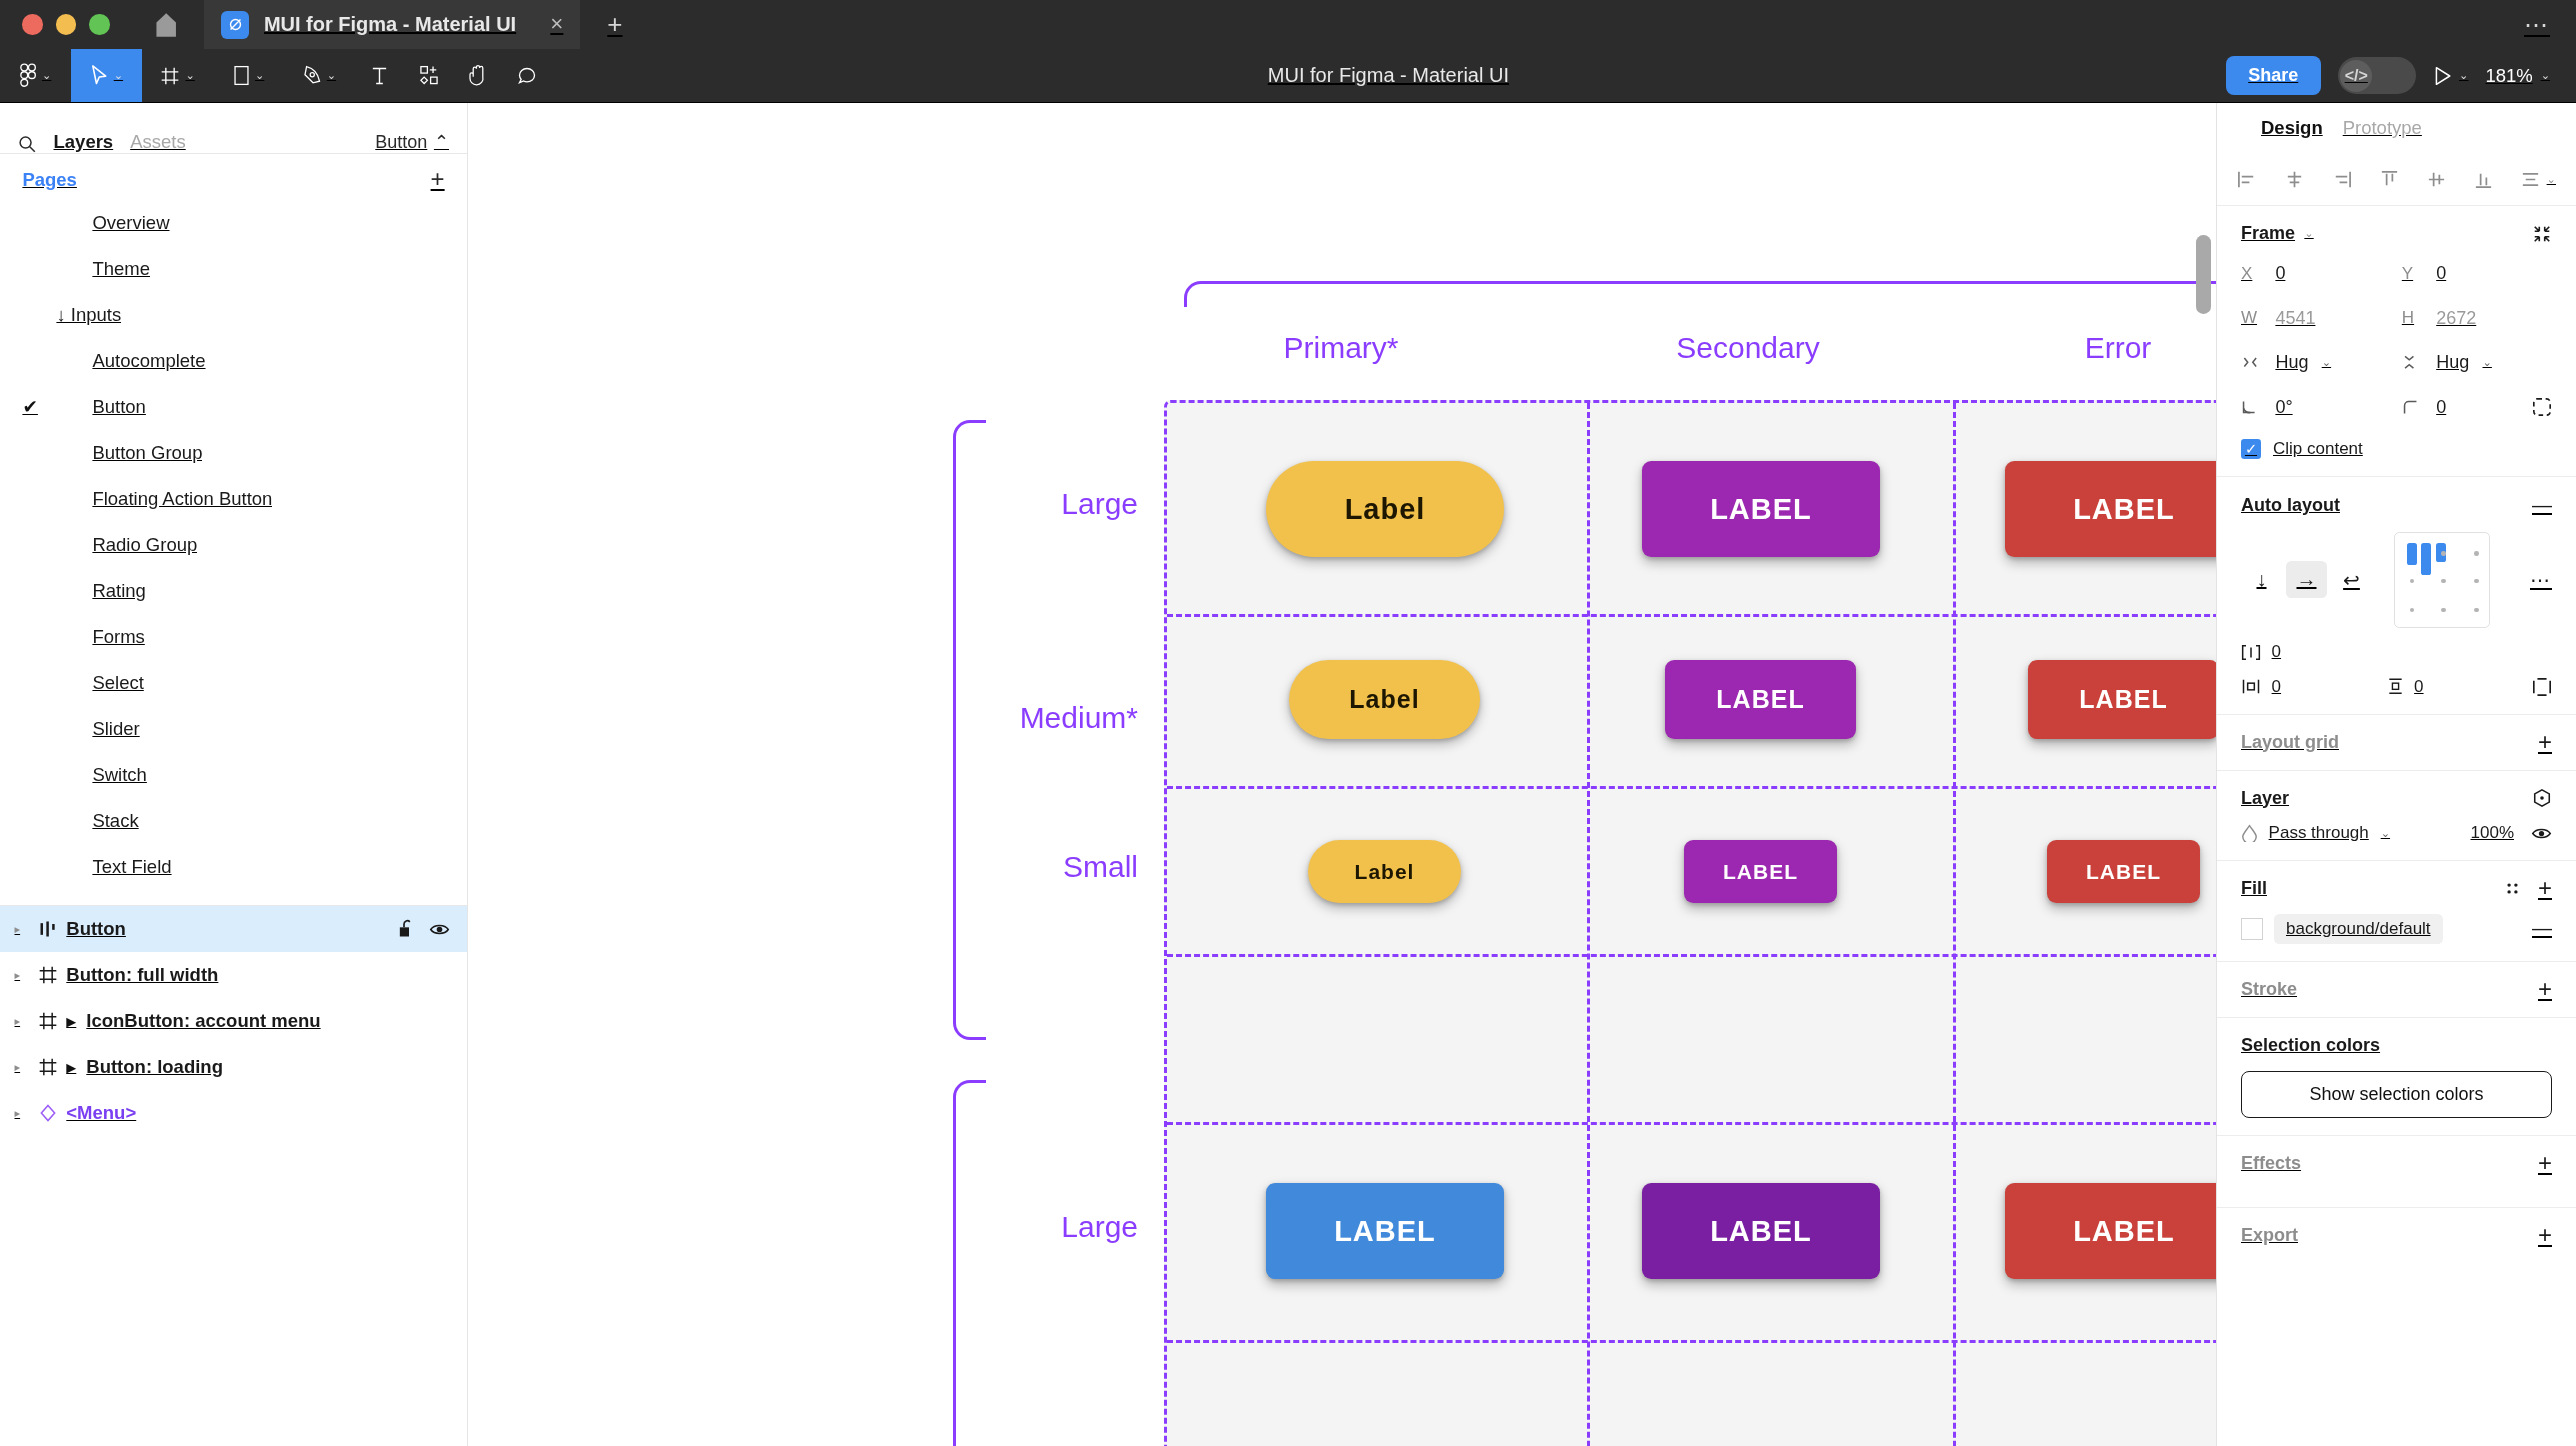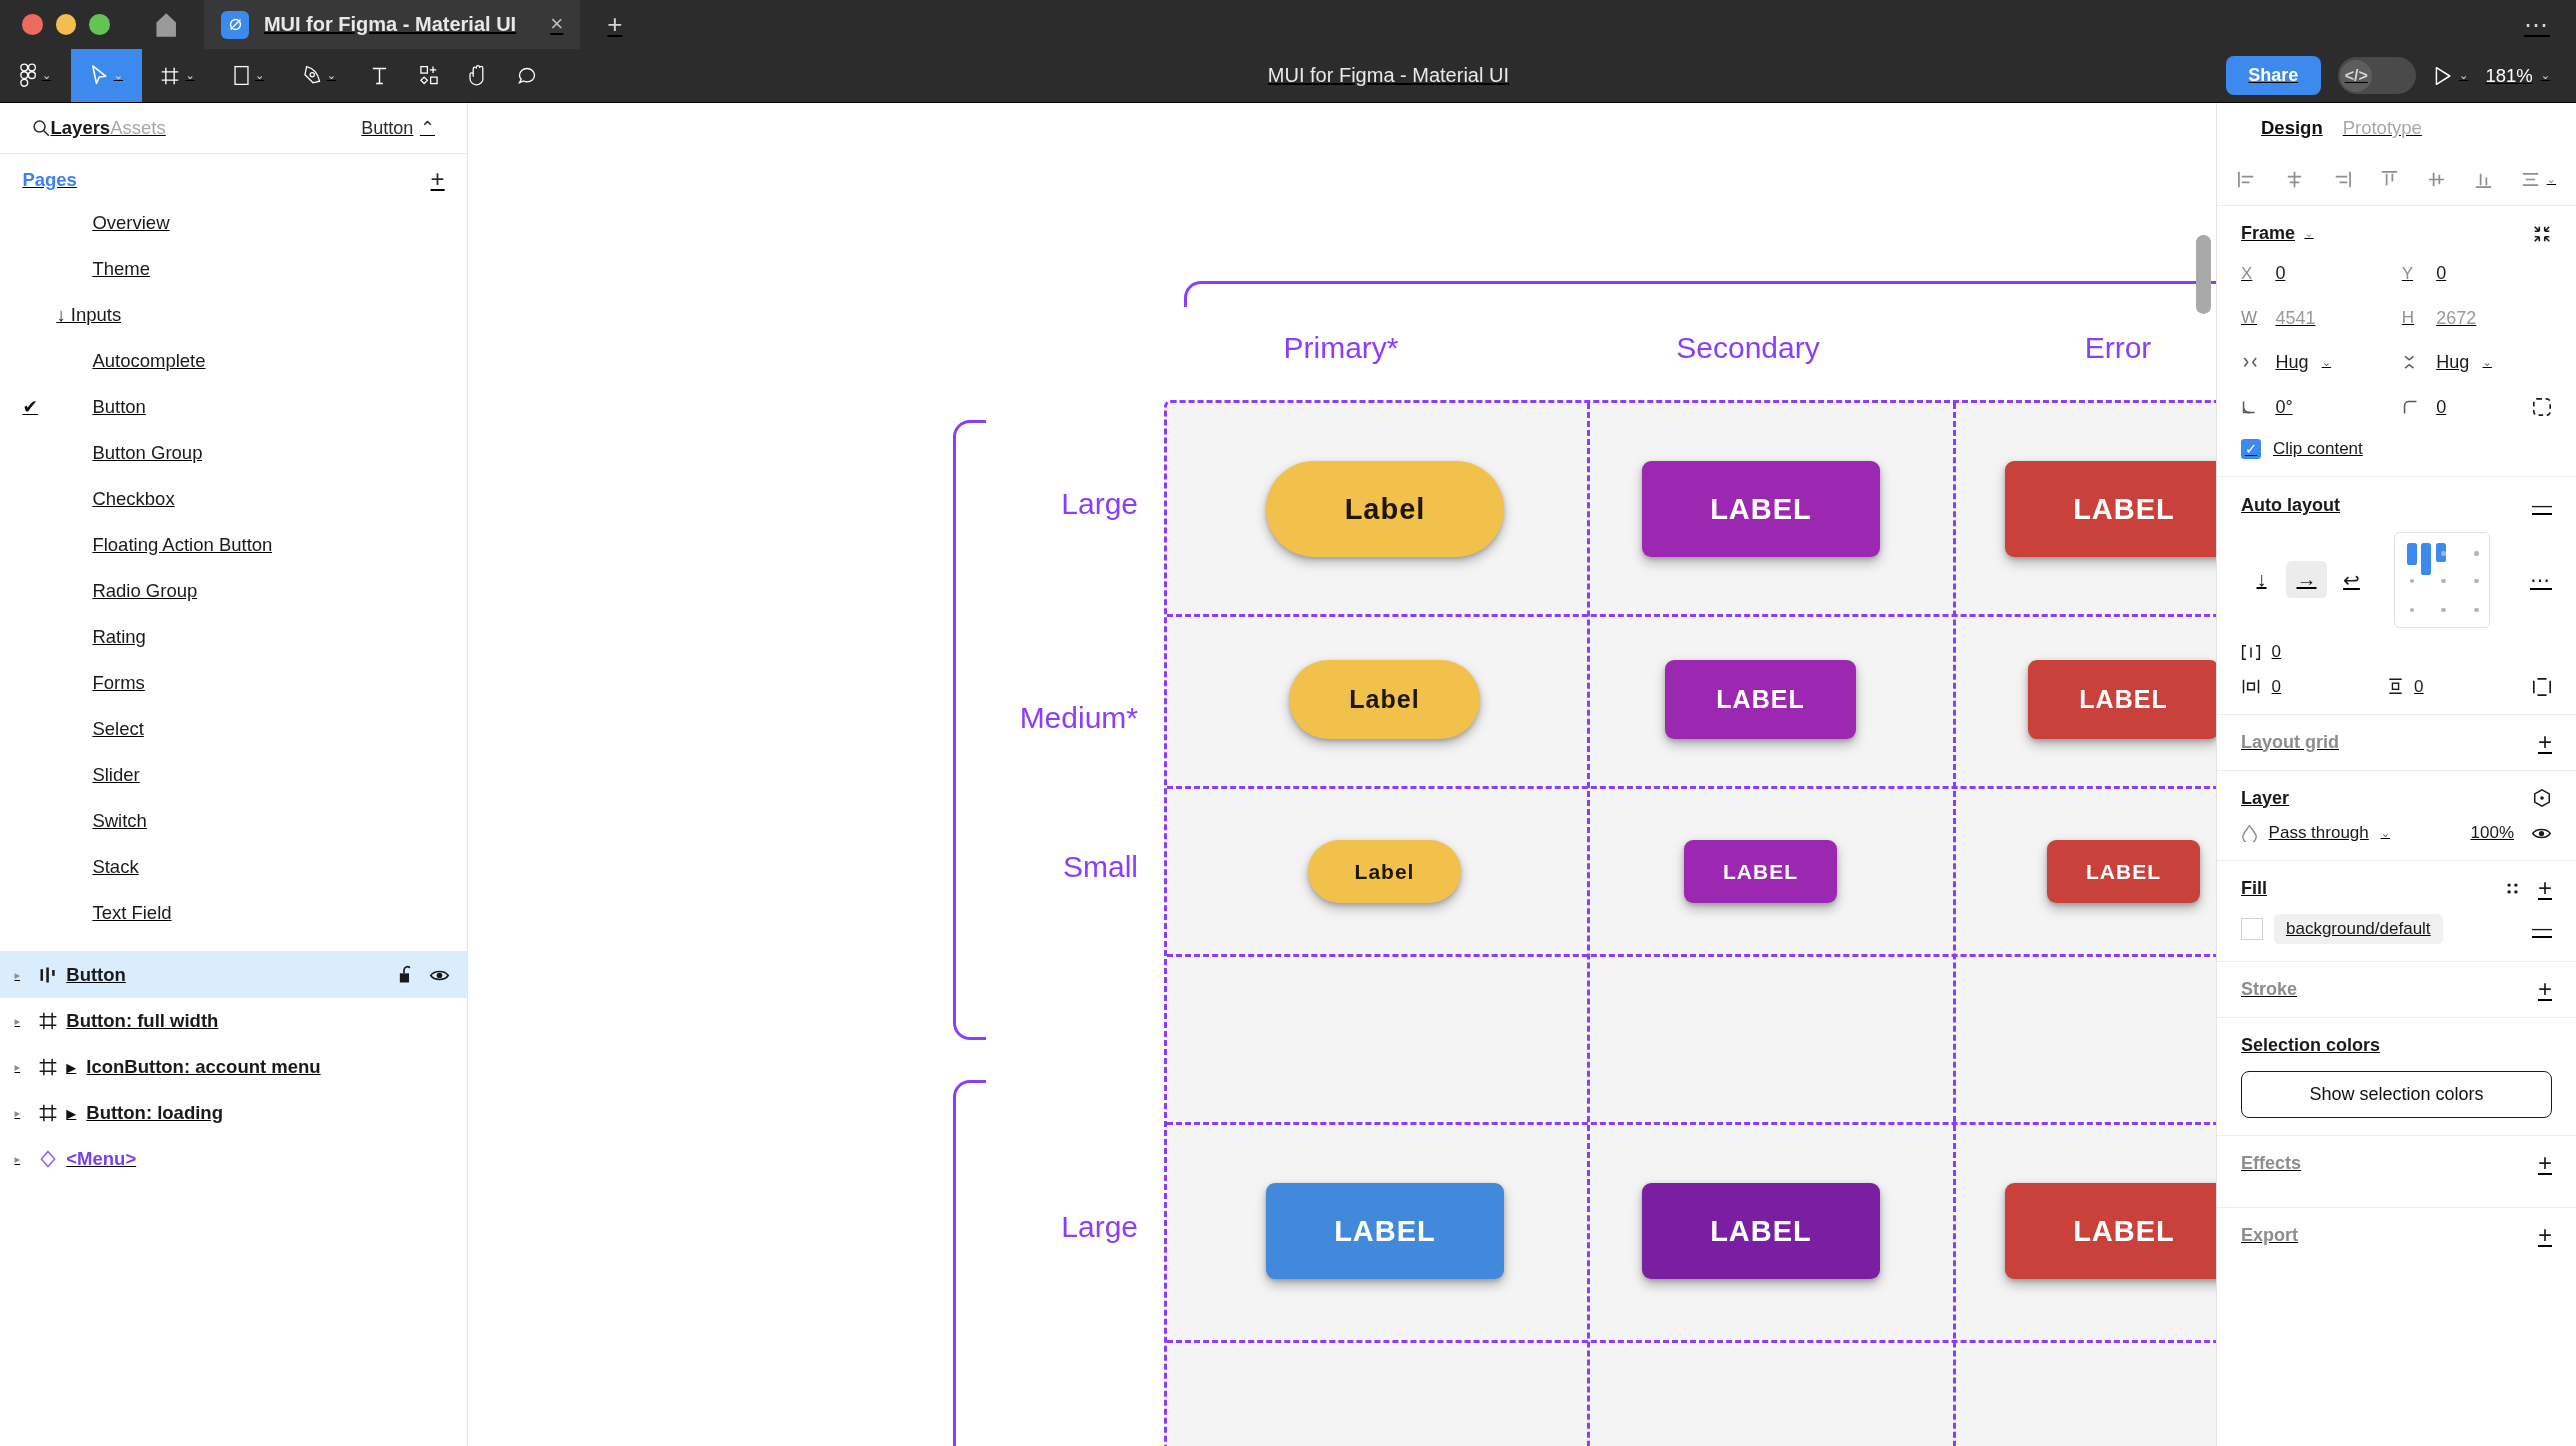--- a/index.html
+++ b/index.html
@@ -77,21 +77,21 @@
 
   
   .body { flex: 1; display: flex; min-height: 0; position: relative; }
 
   
   .left {
     width: 468px; background: #ffffff; flex: none; display: flex; flex-direction: column;
     border-right: 0.7px solid #e5e5e5; position: relative; z-index: 2;
   }
   .left-head {
-    height: 51px; display: flex; align-items: center; padding: 0 32px;
+    height: 51px; display: flex; align-items: flex-end; gap: 17px; padding: 0 18px;
     border-bottom: 0.7px solid #e8e8e8; flex: none;
   }
   .lh-tab { font-size: 18.5px; color: #a8a8a8; cursor: pointer; }
   .lh-tab.active { color: #1a1a1a; font-weight: 700; }
   .lh-spacer { flex: 1; }
   .lh-right { display: flex; align-items: center; gap: 6.6px; font-size: 18px; color: #2b2b2b; }
   .pages { padding: 14.5px 0 6.6px 0; }
   .pages-title-row { display: flex; align-items: center; padding: 0 22.4px 9.2px 22.4px; }
   .pages-title { font-size: 18.5px; font-weight: 700; color: #3b82f6; }
   .pages-add { margin-left: auto; font-size: 24px; color: #2b2b2b; line-height: 0.6; }
@@ -375,24 +375,20 @@
               <span class="page-check"></span>
               <span class="page-label">Autocomplete</span>
             </div>
             <div class="page-row indent">
               <span class="page-check">✔</span>
               <span class="page-label">Button</span>
             </div>
             <div class="page-row indent">
               <span class="page-check"></span>
               <span class="page-label">Button Group</span>
-            </div>
-            <div class="page-row indent">
-              <span class="page-check"></span>
-              <span class="page-label">Checkbox</span>
             </div>
             <div class="page-row indent">
               <span class="page-check"></span>
               <span class="page-label">Floating Action Button</span>
             </div>
             <div class="page-row indent">
               <span class="page-check"></span>
               <span class="page-label">Radio Group</span>
             </div>
             <div class="page-row indent">

